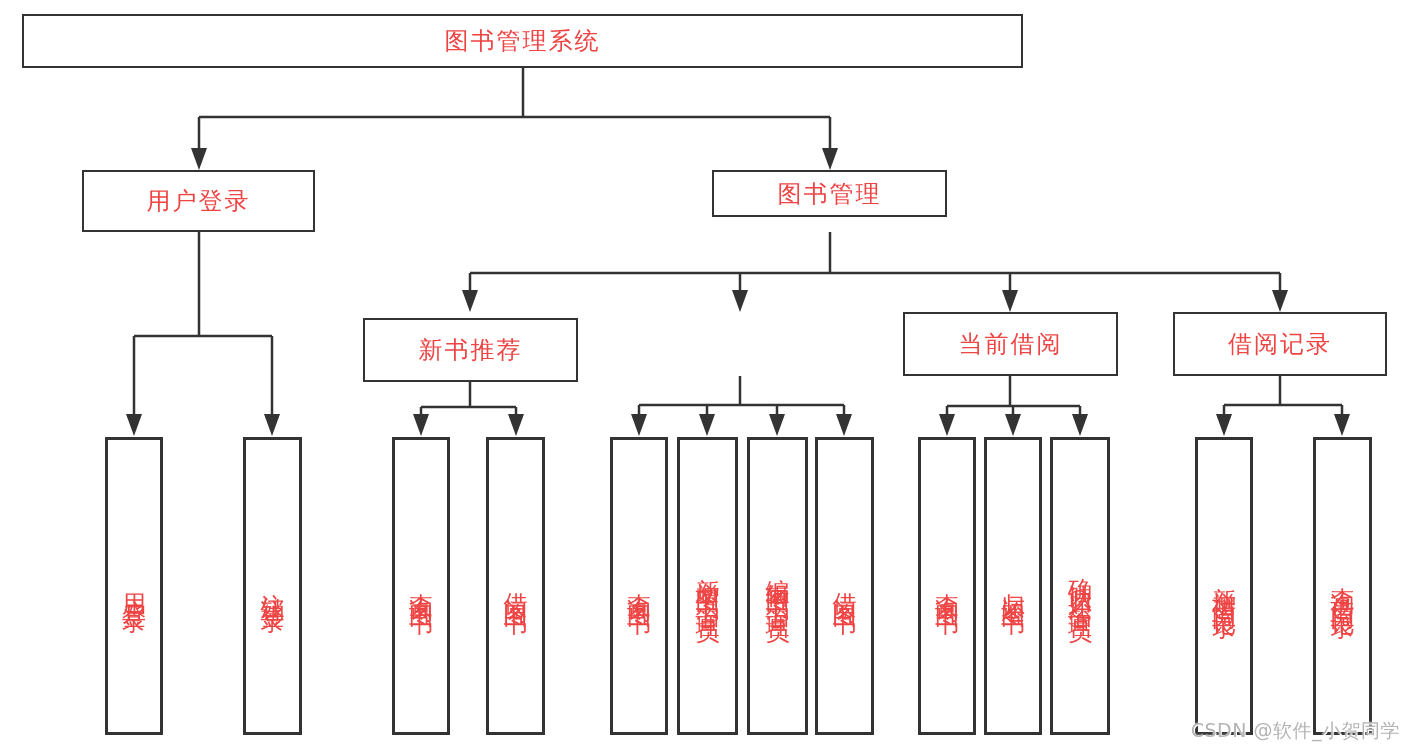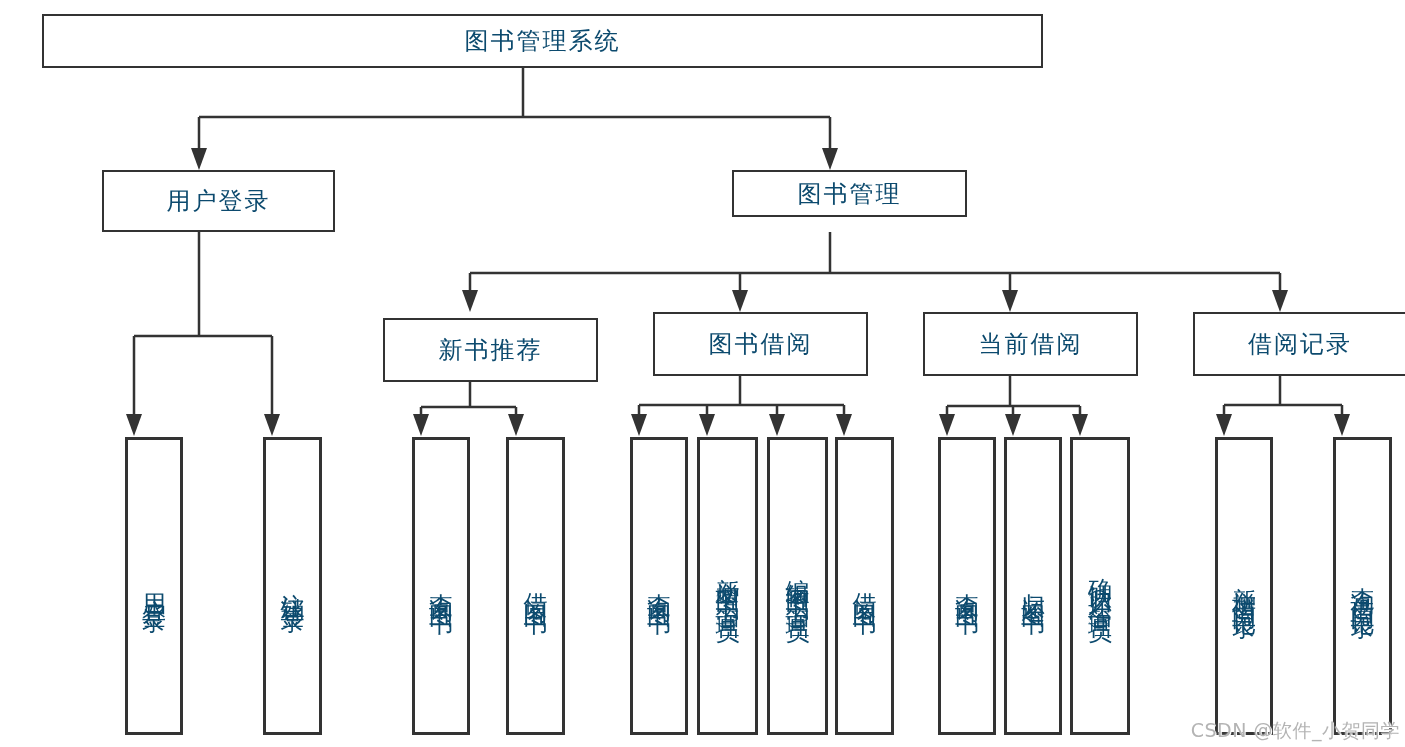--- a/index.html
+++ b/index.html
@@ -22,23 +22,22 @@
     z-index: 1;
   }
   .box {
     position: absolute;
     box-sizing: border-box;
     background: #ffffff;
     border: 2px solid #333333;
     display: flex;
     align-items: center;
     justify-content: center;
-    color: #0c4a6e;
+    color: #ef4444;
     z-index: 2;
-    margin-left: 20px;
   }
   .h-label {
     font-size: 24px;
     letter-spacing: 2px;
     white-space: nowrap;
   }
   .leaf {
     border-width: 3px;
   }
   .v-label {
@@ -114,23 +113,20 @@
   <div class="box" style="left:82px; top:170px; width:233px; height:62px;">
     <span class="h-label">用户登录</span>
   </div>
   <div class="box" style="left:712px; top:170px; width:235px; height:47px;">
     <span class="h-label">图书管理</span>
   </div>
 
   <div class="box" style="left:363px; top:318px; width:215px; height:64px;">
     <span class="h-label">新书推荐</span>
   </div>
-  <div class="box" style="left:633px; top:312px; width:215px; height:64px;">
-    <span class="h-label">图书借阅</span>
-  </div>
   <div class="box" style="left:903px; top:312px; width:215px; height:64px;">
     <span class="h-label">当前借阅</span>
   </div>
   <div class="box" style="left:1173px; top:312px; width:214px; height:64px;">
     <span class="h-label">借阅记录</span>
   </div>
 
   <div class="box leaf" style="left:105px; top:437px; width:58px; height:298px;">
     <span class="v-label">用户登录</span>
   </div>

